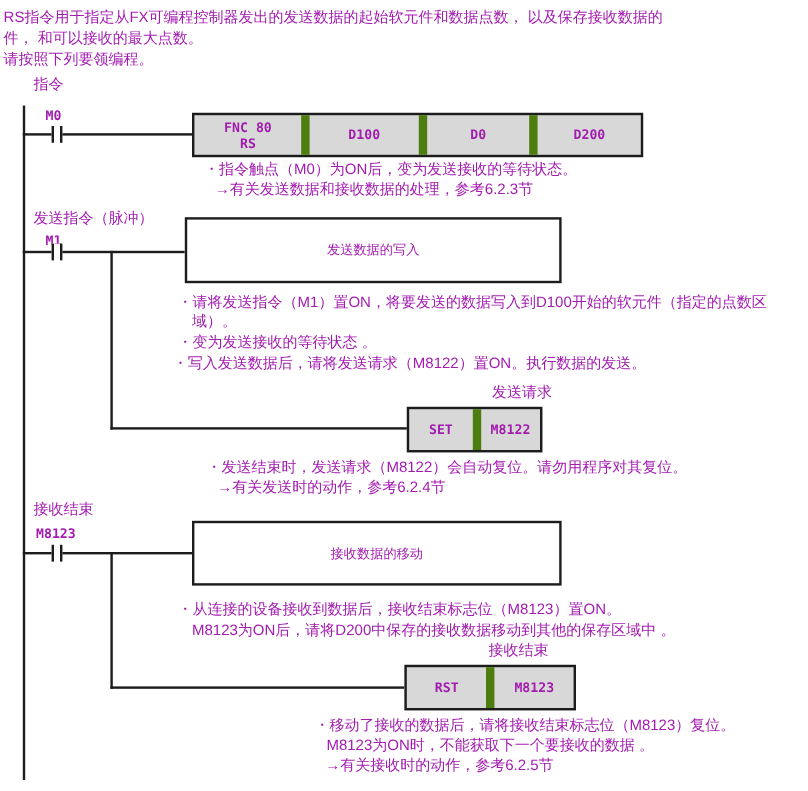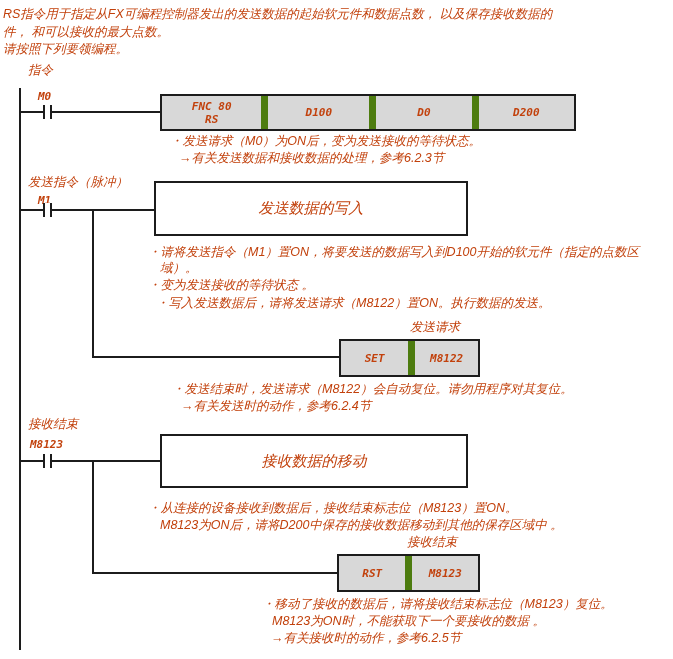--- a/index.html
+++ b/index.html
@@ -1,22 +1,22 @@
 <!DOCTYPE html>
 <html><head>
 <meta charset="utf-8">
 <style>
   html,body { margin:0; padding:0; background:#fff; }
   .page {
     position:relative; width:673px; height:659px; background:#ffffff;
-    font-family:"Liberation Sans", sans-serif; color:#c2410c; overflow:hidden;font-style:italic;
+    font-family:"Liberation Sans", sans-serif; color:#a21caf; overflow:hidden;
   }
   .t { position:absolute; white-space:pre; }
   .cn { font-size:12.5px; line-height:15px; }
-  .big { font-size:15px; }
+  .big { font-size:11px; }
   .dev { font-family:"DejaVu Sans Mono", monospace; font-size:11px; font-weight:bold; }
   .hl { position:absolute; height:2px; background:#1c1c1c; }
   .vl { position:absolute; width:2px; background:#1c1c1c; }
   .contact { position:absolute; width:9px; height:14px; background:#ffffff; z-index:2; }
   .contact::before,.contact::after { content:""; position:absolute; top:0; bottom:0; width:2px; background:#1c1c1c; }
   .contact::before { left:0; }
   .contact::after { right:0; }
   .wbox {
     position:absolute; border:2px solid #1c1c1c; background:#ffffff; box-sizing:border-box;
     display:flex; align-items:center; justify-content:center;
@@ -41,52 +41,52 @@
   <div class="t cn" style="left:3px;top:42px">请按照下列要领编程。</div>
 
   <div class="t cn" style="left:28px;top:63px">指令</div>
 
   <div class="vl" style="left:19px;top:88px;height:562px"></div>
 
   <div class="hl" style="left:19px;top:111px;width:141px"></div>
   <div class="t dev" style="left:38px;top:90px">M0</div>
   <div class="contact" style="left:43px;top:105px"></div>
 
-  <div class="gbox" style="left:160px;top:94px;width:416px;height:37px">
+  <div class="gbox" style="left:160px;top:94px;width:376px;height:37px">
     <div class="gcell first dev" style="flex:73">
       <span>FNC 80</span>
       <span>RS</span>
     </div>
     <div class="gcell dev" style="flex:74">D100</div>
     <div class="gcell dev" style="flex:70">D0</div>
     <div class="gcell dev" style="flex:70">D200</div>
   </div>
 
-  <div class="t cn" style="left:170px;top:134px">・发送请求（M0）为ON后，变为发送接收的等待状态。</div>
+  <div class="t cn" style="left:170px;top:134px">・指令触点（M0）为ON后，变为发送接收的等待状态。</div>
   <div class="t cn" style="left:179px;top:151px">→有关发送数据和接收数据的处理，参考6.2.3节</div>
 
   <div class="t cn" style="left:28px;top:175px">发送指令（脉冲）</div>
   <div class="t dev" style="left:38px;top:194px">M1</div>
   <div class="hl" style="left:19px;top:209px;width:135px"></div>
   <div class="contact" style="left:43px;top:203px"></div>
 
   <div class="wbox big" style="left:154px;top:181px;width:314px;height:55px">
     <span>发送数据的写入</span>
   </div>
 
   <div class="vl" style="left:92px;top:209px;height:149px"></div>
   <div class="hl" style="left:92px;top:356px;width:248px"></div>
 
   <div class="t cn" style="left:148px;top:245px">・请将发送指令（M1）置ON，将要发送的数据写入到D100开始的软元件（指定的点数区</div>
   <div class="t cn" style="left:160px;top:261px">域）。</div>
   <div class="t cn" style="left:148px;top:278px">・变为发送接收的等待状态 。</div>
-  <div class="t cn" style="left:156px;top:296px">・写入发送数据后，请将发送请求（M8122）置ON。执行数据的发送。</div>
+  <div class="t cn" style="left:144px;top:296px">・写入发送数据后，请将发送请求（M8122）置ON。执行数据的发送。</div>
 
   <div class="t cn" style="left:410px;top:320px">发送请求</div>
-  <div class="gbox" style="left:339px;top:339px;width:141px;height:38px">
+  <div class="gbox" style="left:339px;top:339px;width:113px;height:38px">
     <div class="gcell first dev" style="flex:73">SET</div>
     <div class="gcell dev" style="flex:68">M8122</div>
   </div>
 
   <div class="t cn" style="left:172px;top:382px">・发送结束时，发送请求（M8122）会自动复位。请勿用程序对其复位。</div>
   <div class="t cn" style="left:181px;top:399px">→有关发送时的动作，参考6.2.4节</div>
 
   <div class="t cn" style="left:28px;top:417px">接收结束</div>
   <div class="t dev" style="left:30px;top:438px">M8123</div>
   <div class="hl" style="left:19px;top:460px;width:142px"></div>

